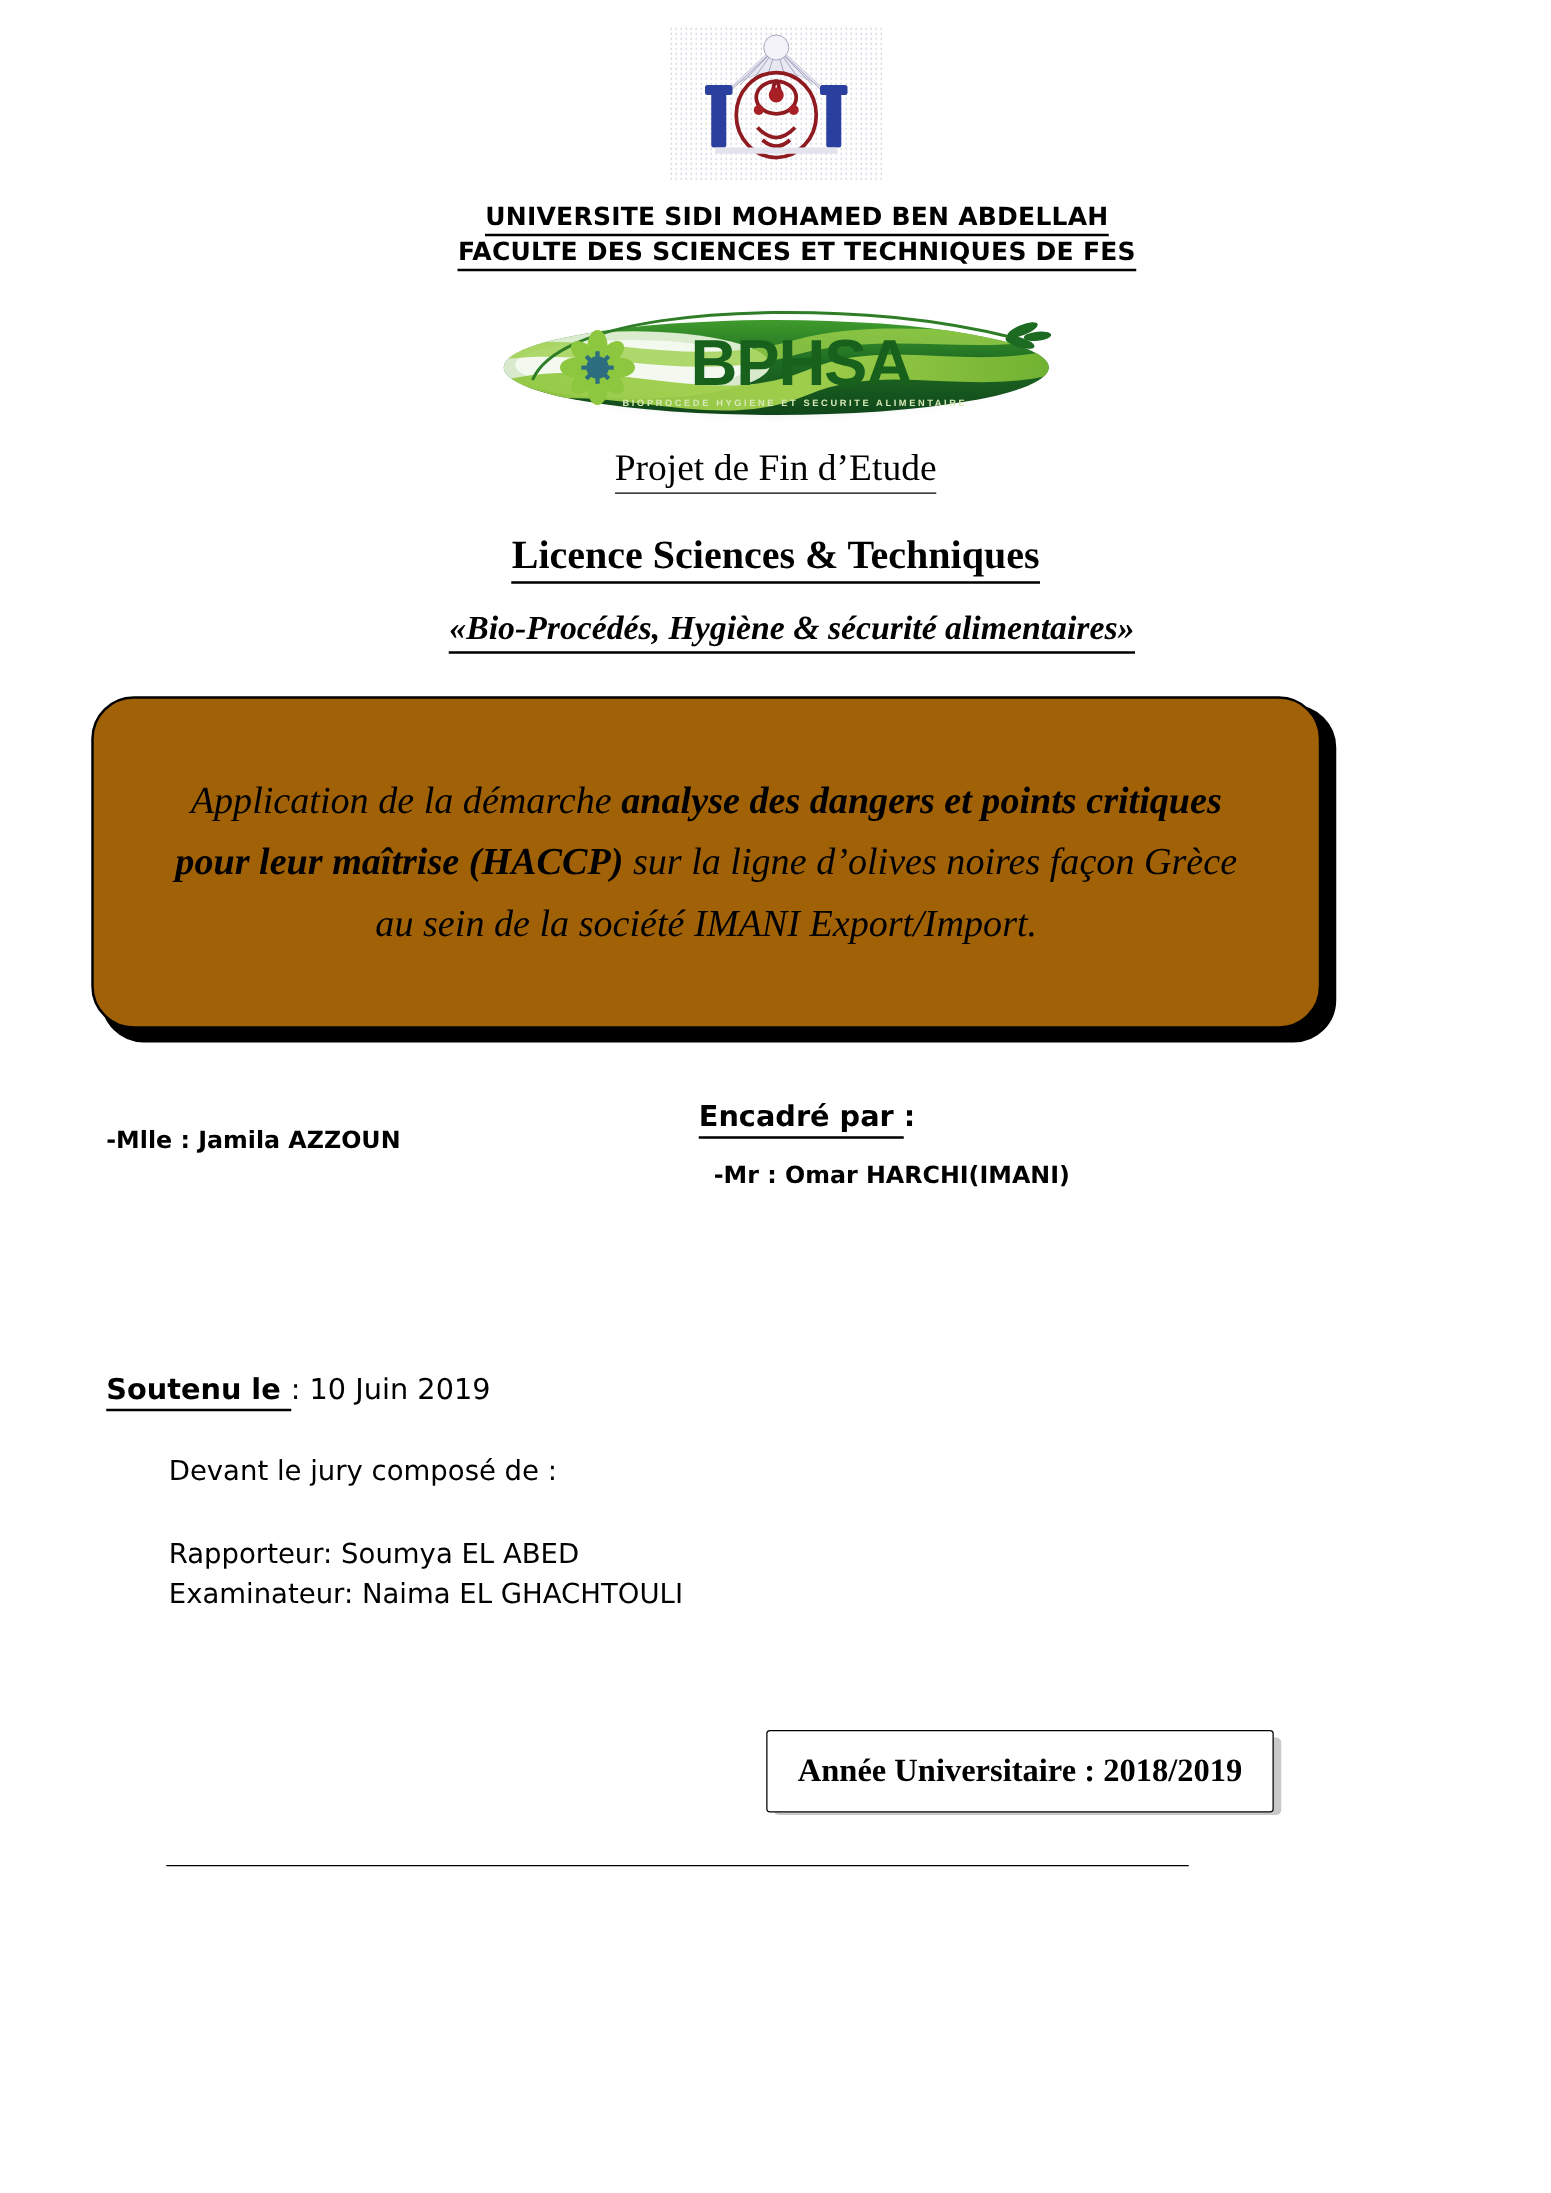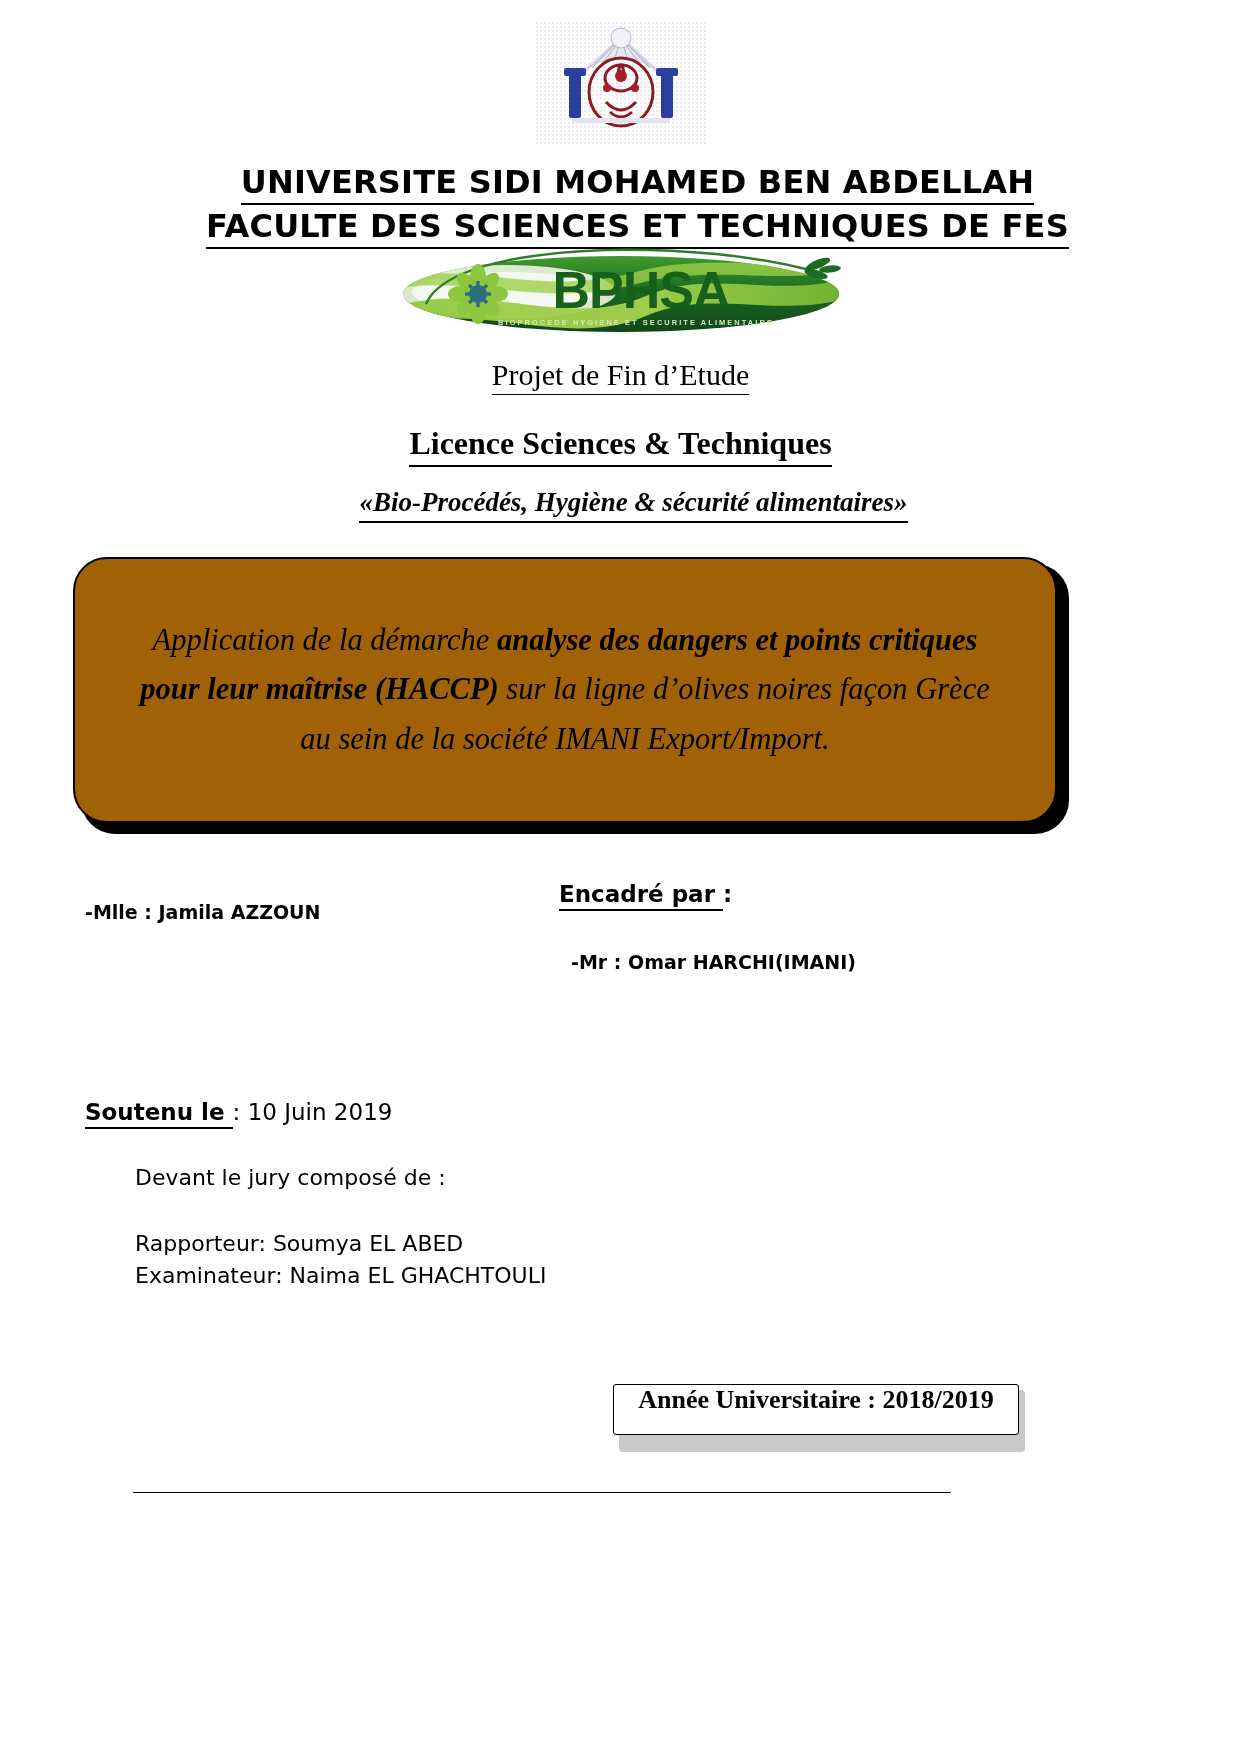--- a/index.html
+++ b/index.html
@@ -33,21 +33,21 @@
 
   
   .header-block {
     position: absolute;
     left: 0; right: 0;
     top: 160px;
     text-align: center;
     font-family: "DejaVu Sans", sans-serif;
   }
   .header-line {
-    font-size: 32px;
+    font-size: 20px;
     font-weight: bold;
     letter-spacing: 0.2px;
     line-height: 1.38;
     white-space: nowrap;
     margin-left: 34px;
   }
   .header-line span.u {
     border-bottom: 2.6px solid #000;
     padding-bottom: 2px;
   }
@@ -169,21 +169,21 @@
     padding-bottom: 2px;
   }
   .people-name {
     font-size: 19px;
     font-weight: bold;
     line-height: 1.3;
     margin-top: 20px;
     white-space: nowrap;
   }
   .people-name.indented { margin-left: 12px; }
-  .people-name.second { margin-top: 40px; margin-left: 12px; }
+  .people-name.second { margin-top: 18px; margin-left: 12px; }
 
   
   .defense {
     position: absolute;
     left: 85px;
     top: 1098px;
     font-family: "DejaVu Sans", sans-serif;
   }
   .defense-line {
     font-size: 23px;
@@ -219,26 +219,26 @@
     width: 406px;
     height: 62px;
     background: #c9c9c9;
     border-radius: 4px;
   }
   .year-box {
     position: absolute;
     left: 613px;
     top: 1384px;
     width: 406px;
-    height: 51px;
+    height: 66px;
     border: 1.6px solid #000;
     background: #ffffff;
     box-sizing: border-box;
     display: flex;
-    align-items: flex-start;
+    align-items: center;
     justify-content: center;
     border-radius: 3px;
   }
   .year-text {
     font-family: "Liberation Serif", serif;
     font-size: 26px;
     font-weight: bold;
     white-space: nowrap;
   }
 

